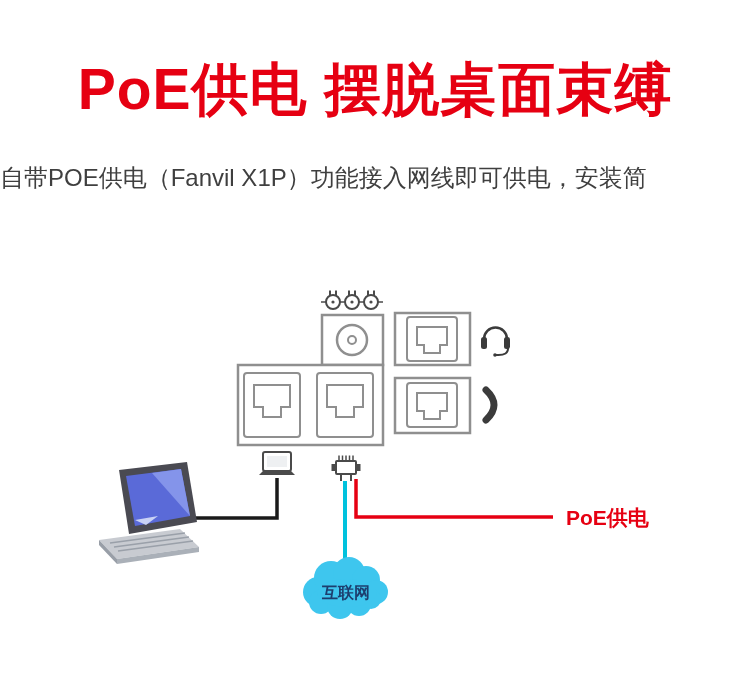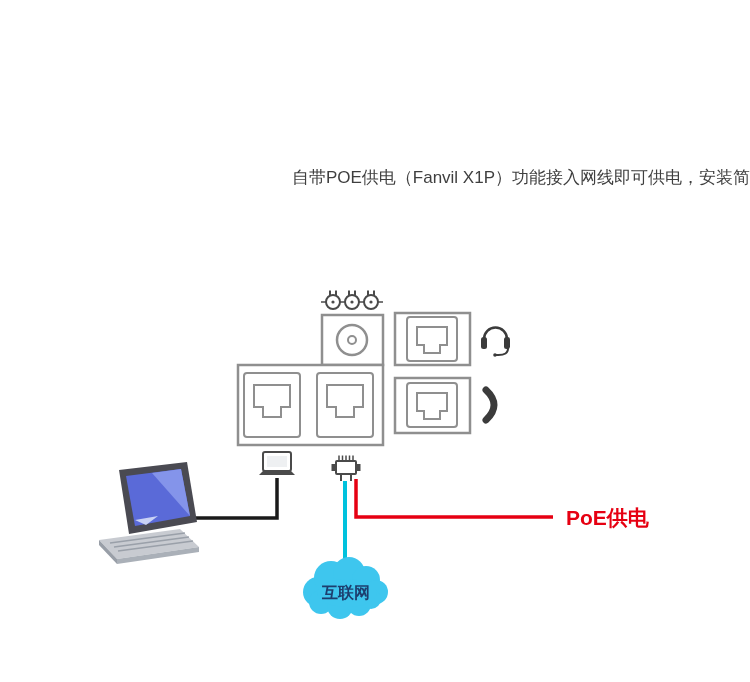--- a/index.html
+++ b/index.html
@@ -22,42 +22,43 @@
     font-size: 57px;
     font-weight: 800;
     letter-spacing: 1px;
     white-space: nowrap;
   }
   .subtitle {
     position: absolute;
     top: 160px;
     left: 0;
     width: 750px;
-    text-align: right;
+    text-align: left;
     color: #3f3f3f;
-    font-size: 17px;
+    font-size: 24px;
     line-height: 35px;
     font-weight: 500;
   }
   .diagram-svg {
     position: absolute;
     top: 262px;
     left: 0;
   }
   .port-stroke { fill: #ffffff; stroke: #8f8f8f; stroke-width: 2.5; }
   .jack-stroke { fill: #ffffff; stroke: #8f8f8f; stroke-width: 2; }
   .dark-stroke { stroke: #3b3b3b; fill: none; }
   .poe-text { fill: #e60012; font-size: 21px; font-weight: bold; font-family: "Liberation Sans", sans-serif; }
   .cloud-text { fill: #1d3e6e; font-size: 16px; font-weight: 600; font-family: "Liberation Sans", sans-serif; text-anchor: middle; }
 </style>
 </head>
 <body>
 
 <div class="page">
 
+  <div class="title">PoE供电 摆脱桌面束缚</div>
 
   <div class="subtitle">
     <div>自带POE供电（Fanvil X1P）功能接入网线即可供电，安装简</div>
   </div>
 
   <svg class="diagram-svg" width="750" height="420" viewBox="0 0 750 420" xmlns="http://www.w3.org/2000/svg">
 
     <polyline points="196,256 277,256 277,216" fill="none" stroke="#1a1a1a" stroke-width="3.5"></polyline>
     <line x1="345" y1="219" x2="345" y2="300" stroke="#00c2dd" stroke-width="4"></line>
     <polyline points="356,217 356,255 553,255" fill="none" stroke="#e60012" stroke-width="3.5"></polyline>

